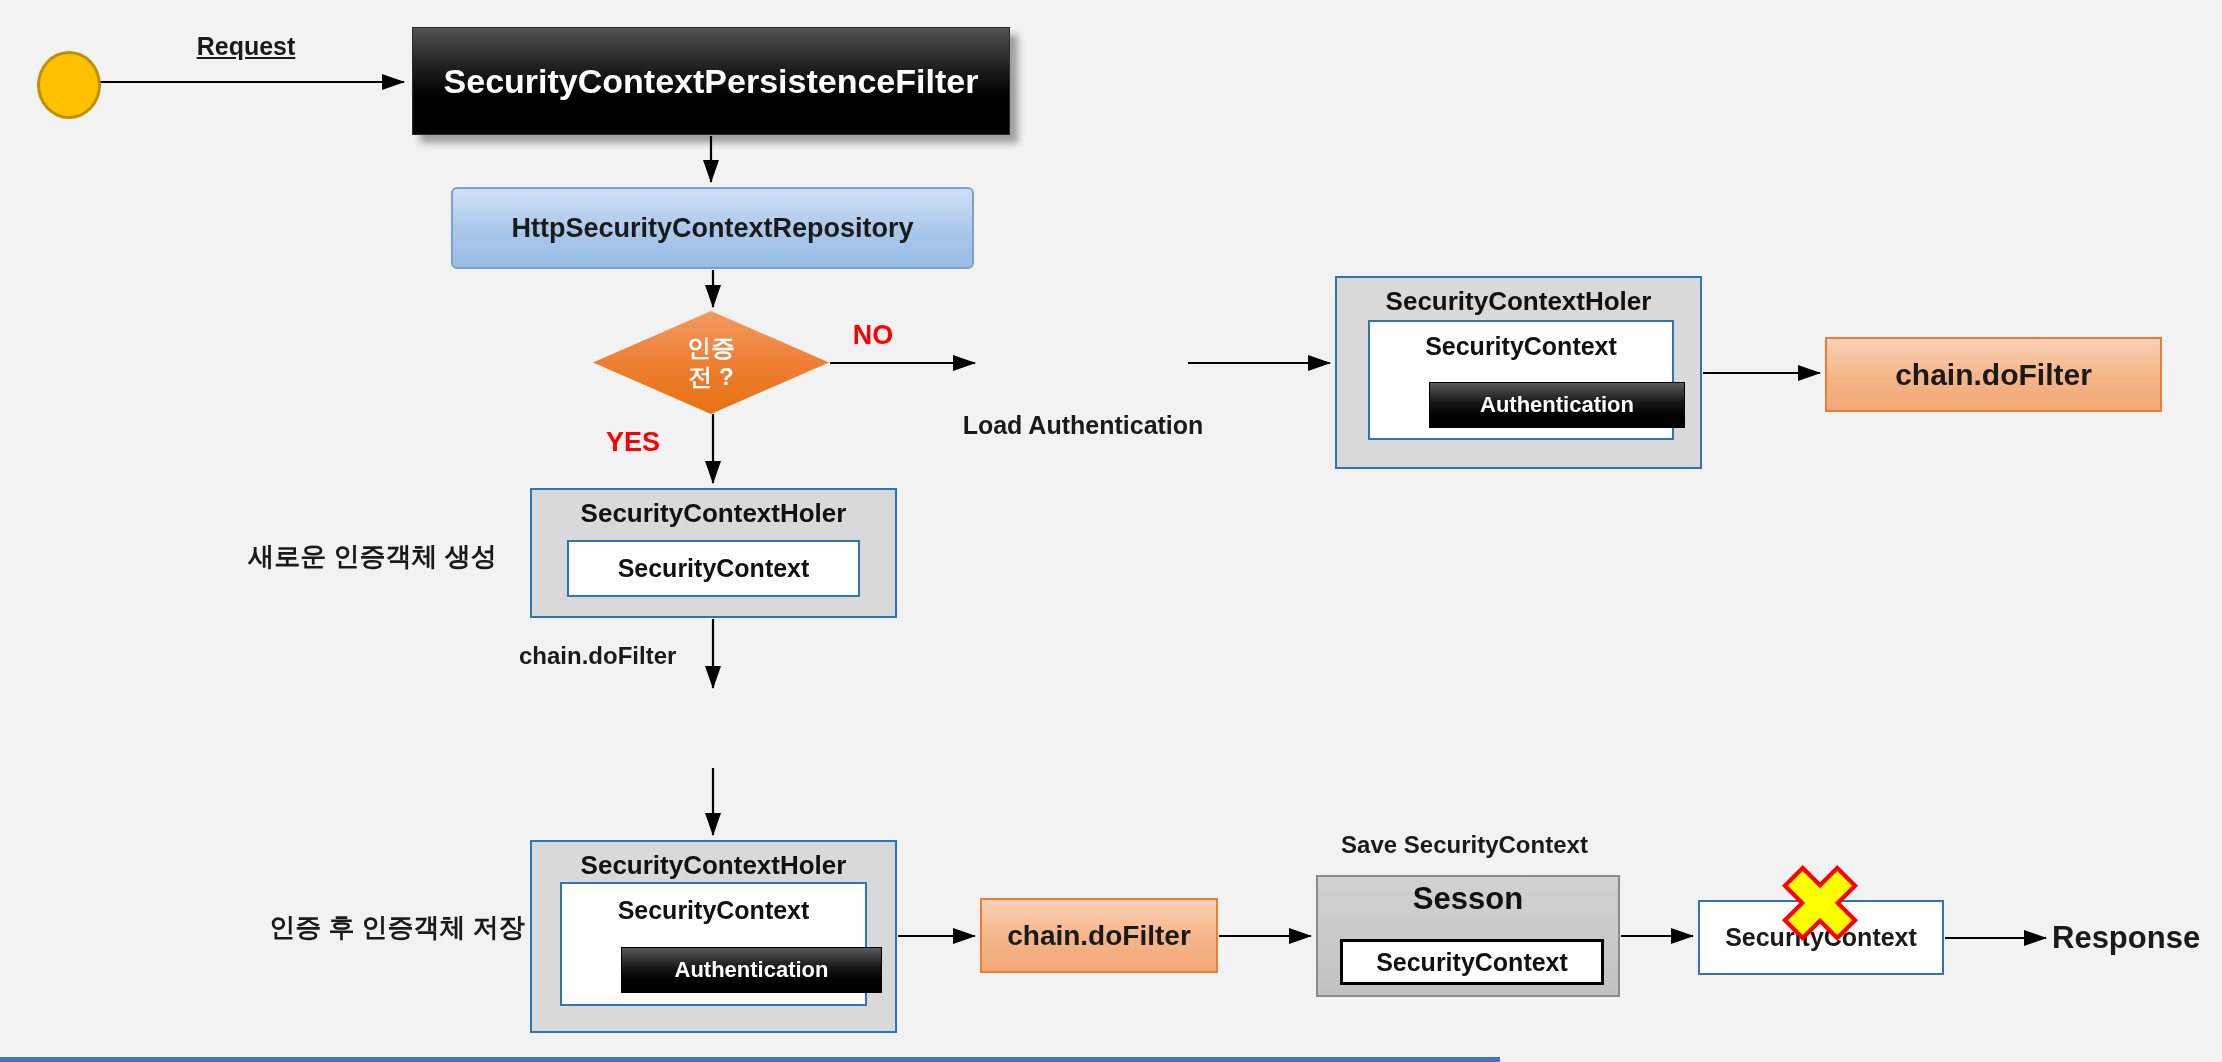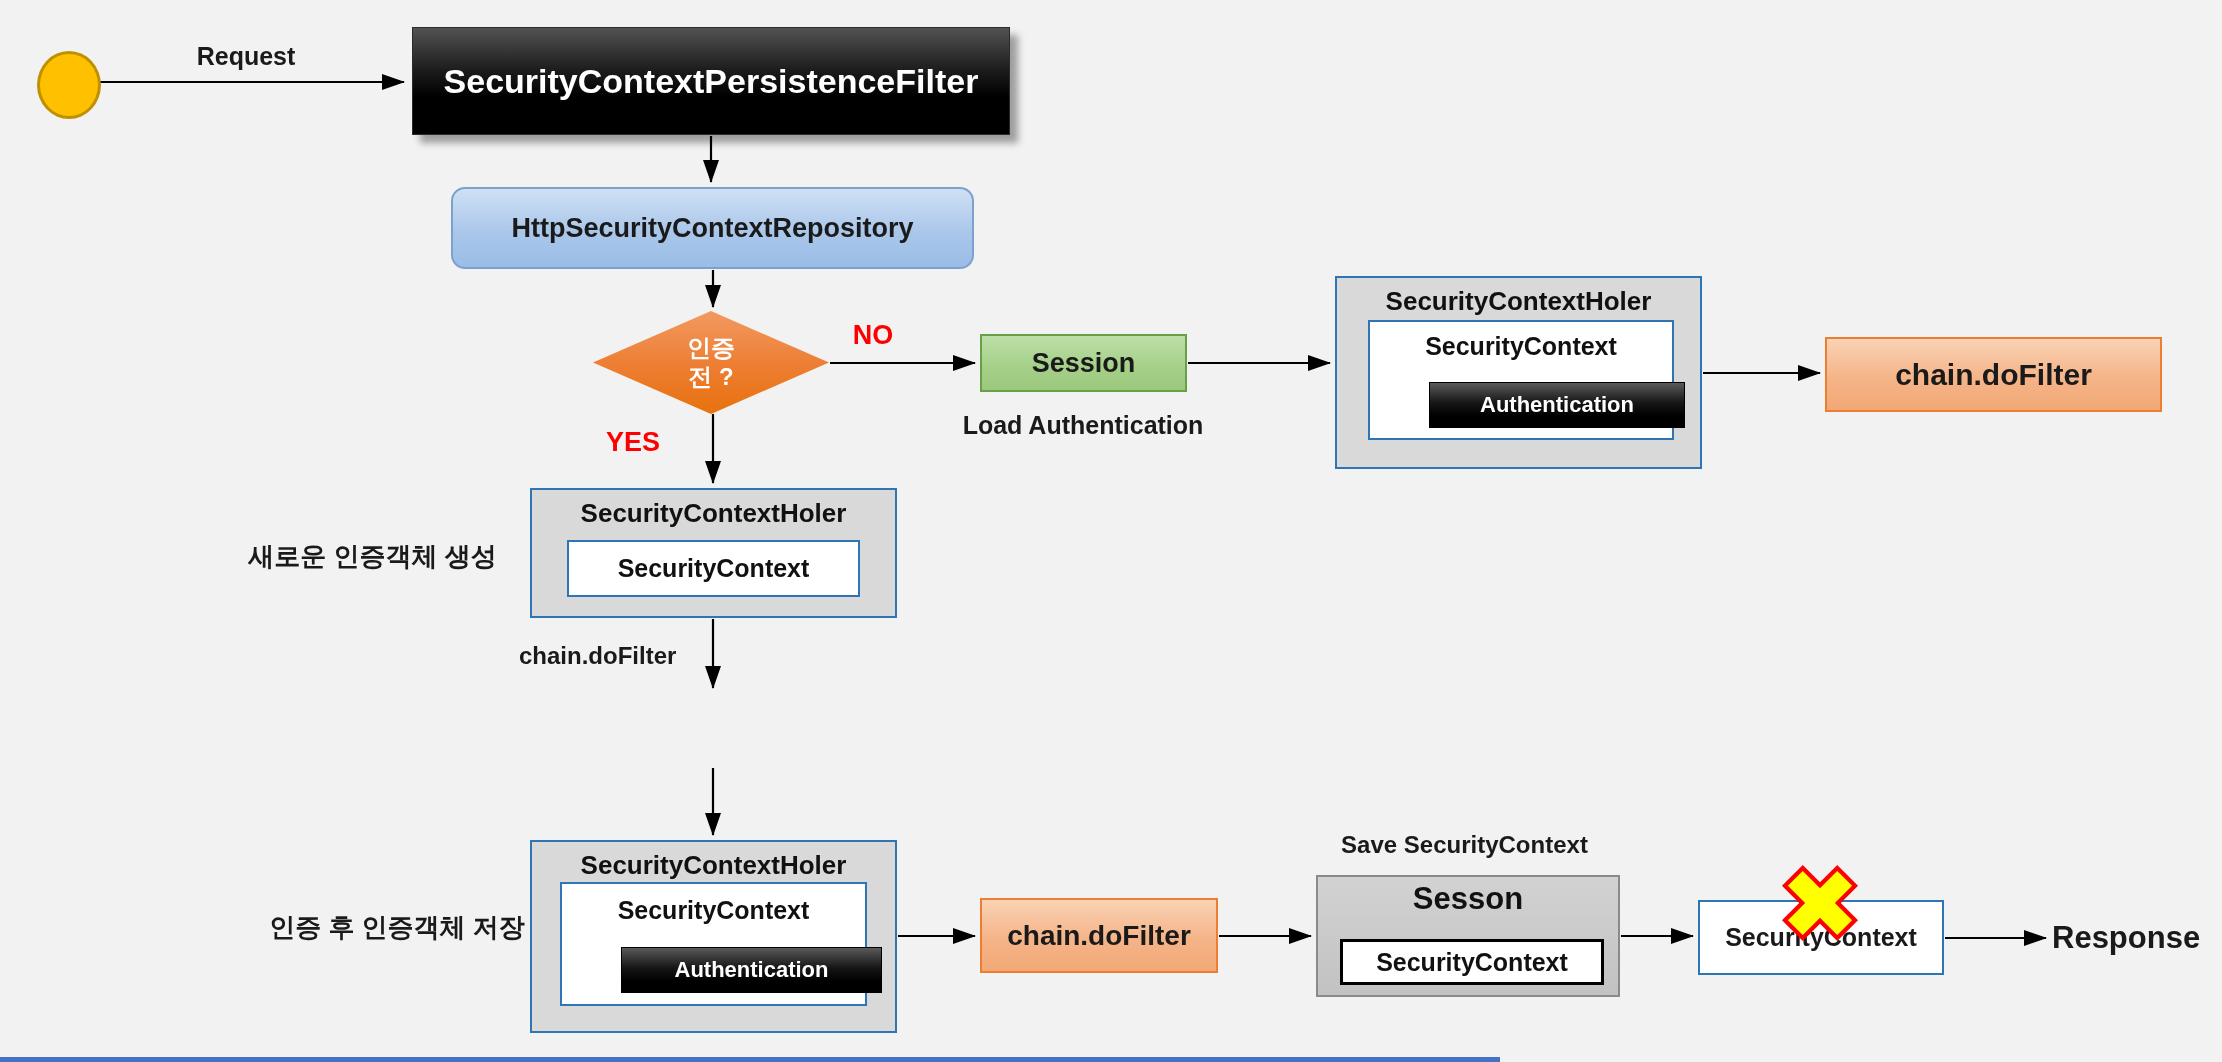--- a/index.html
+++ b/index.html
@@ -22,21 +22,21 @@
   }
   
   .filter-box{
     background:linear-gradient(180deg,#525252 0%,#1c1c1c 40%,#000 65%);
     color:#fff;font-size:34px;
     border:1px solid #2b2b2b;
     box-shadow:8px 8px 7px rgba(0,0,0,0.35);
   }
   .repo-box{
     background:linear-gradient(180deg,#cfe0f4 0%,#aac7ea 55%,#9abce6 100%);
-    border:2px solid #7ba2cf;border-radius:14px;
+    border:2px solid #7ba2cf;border-radius:6px;
     font-size:27px;
   }
   .diamond{
     background:linear-gradient(180deg,#F29961 0%,#ED7D31 55%,#E8720D 100%);
     clip-path:polygon(50% 0,100% 50%,50% 100%,0 50%);
     color:#fff;font-size:24px;line-height:1.18;
     flex-direction:column;
   }
   .session-box{
     background:linear-gradient(180deg,#bcdfa8 0%,#a4cf87 60%,#9cc87e 100%);
@@ -116,35 +116,34 @@
       <line x1="713" y1="768" x2="713" y2="835" marker-end="url(#ah)"></line>
       <line x1="898" y1="936" x2="975" y2="936" marker-end="url(#ah)"></line>
       <line x1="1219" y1="936" x2="1311" y2="936" marker-end="url(#ah)"></line>
       <line x1="1621" y1="936" x2="1693" y2="936" marker-end="url(#ah)"></line>
       <line x1="1945" y1="938" x2="2046" y2="938" marker-end="url(#ah)"></line>
     </g>
   </svg>
 
   <div class="start-circle" style="left:37px;top:51px;width:58px;height:62px;"></div>
 
-  <div class="lbl" style="left:146px;top:42px;width:200px;font-size:25px;">Request</div>
+  <div class="lbl" style="left:146px;top:32px;width:200px;font-size:25px;text-decoration:underline;">Request</div>
 
   <div class="box filter-box" style="left:412px;top:27px;width:598px;height:108px;">SecurityContextPersistenceFilter</div>
 
   <div class="box repo-box" style="left:451px;top:187px;width:523px;height:82px;">HttpSecurityContextRepository</div>
 
   <div class="box diamond" style="left:593px;top:311px;width:236px;height:103px;">
     <span>인증</span>
     <span>전 ?</span>
   </div>
 
   <div class="lbl branch" style="left:841px;top:320px;width:64px;">NO</div>
   <div class="lbl branch" style="left:598px;top:427px;width:70px;">YES</div>
 
-  <div class="box session-box" style="left:980px;top:334px;width:207px;height:58px;">Session</div>
   <div class="lbl" style="left:952px;top:411px;width:262px;font-size:25px;">Load Authentication</div>
 
   <div class="abs holder" style="left:1335px;top:276px;width:367px;height:193px;">
     <div class="holder-title" style="top:8px;">SecurityContextHoler</div>
     <div class="white-box" style="left:31px;top:42px;width:306px;height:120px;">
       <div class="ctx-label" style="top:10px;">SecurityContext</div>
       <div class="auth-box" style="left:23px;top:60px;width:256px;height:46px;">Authentication</div>
     </div>
   </div>
 

